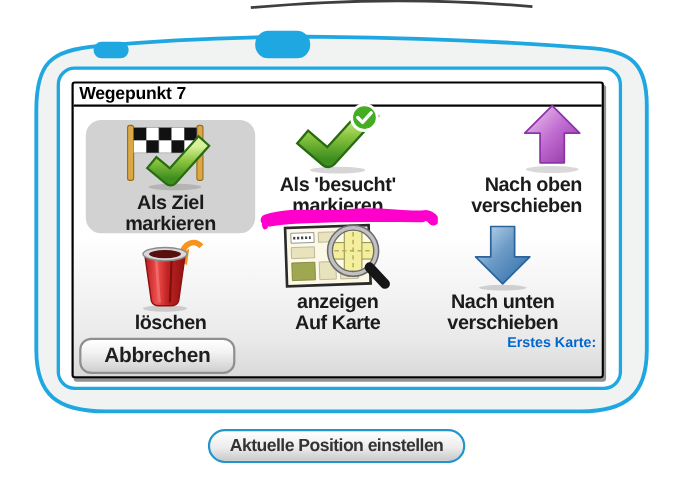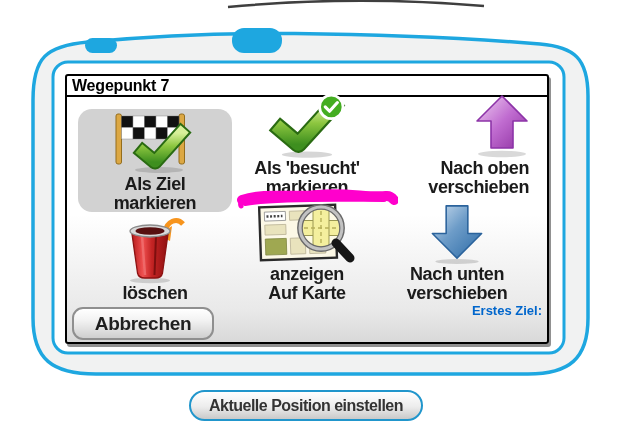--- a/index.html
+++ b/index.html
@@ -208,17 +208,17 @@
 
   <svg class="marker-svg" viewBox="0 0 162 27">
     <path d="M6,14 C30,6 55,12 82,9 C108,6 134,12 150,10 C154,9.5 156,11.5 158,14" fill="none" stroke="#ff00cc" stroke-width="10" stroke-linecap="round"></path>
     <path d="M9,17 C40,11 115,13 148,13" fill="none" stroke="#ff00cc" stroke-width="6" stroke-linecap="round"></path>
     <path d="M7,14 C5,16 4,18 5,20" fill="none" stroke="#ff00cc" stroke-width="5" stroke-linecap="round"></path>
   </svg>
 
   <button class="btn-cancel">Abbrechen</button>
 
   <div class="dest">
-    <div class="dest-label">Erstes Ziel:</div>
+    <div class="dest-label">Erstes Karte:</div>
   </div>
 </div>
 
 <button class="btn-position">Aktuelle Position einstellen</button>
 
 </body></html>

